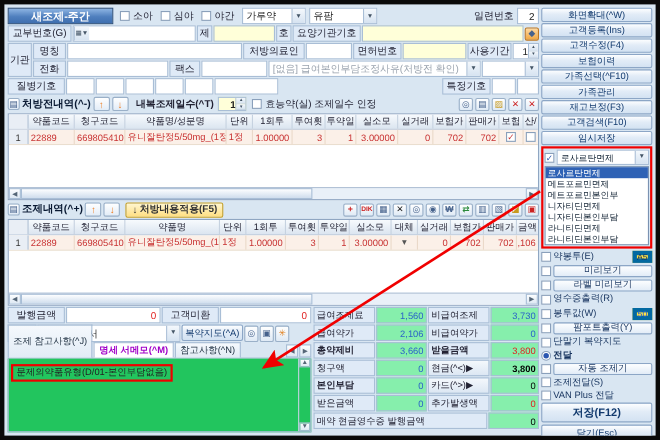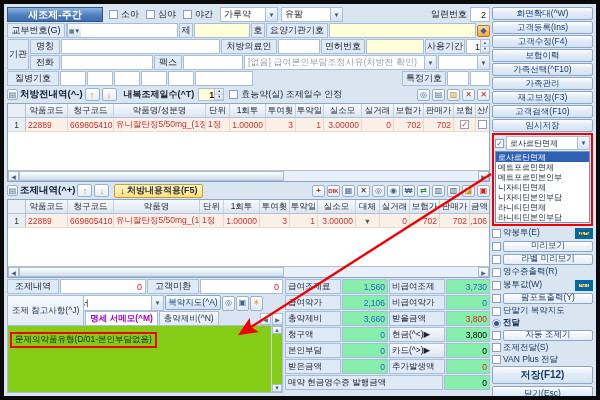--- a/index.html
+++ b/index.html
@@ -7,21 +7,21 @@
   #frame{width:600px;height:400px;background:#0a0a0a;padding:4px;position:relative}
   #app{width:592px;height:392px;background:#d9e6f2;display:flex;gap:2px;padding:3px;overflow:hidden;position:relative}
   #main{flex:1;min-width:0;display:flex;flex-direction:column}
   #side{width:101px;flex:none;display:flex;flex-direction:column}
   .row{display:flex;gap:1px;margin-bottom:1px;height:15px;flex:none;align-items:stretch}
   .lbl{background:#dfeaf7;border:1px solid #a9bed6;font-size:9px;color:#223;display:flex;align-items:center;justify-content:center;padding:0 2px;white-space:nowrap;overflow:hidden}
   .txt{font-size:9px;color:#223;display:flex;align-items:center;padding:0 2px;white-space:nowrap}
   .fld{background:#fff;border:1px solid #a9bed6;font-size:9px;color:#222;display:flex;align-items:center;padding:0 3px;white-space:nowrap;overflow:hidden}
   .yellow{background:#ffffd9}
   .num{justify-content:flex-end}
-  .blue{color:#2b63c8}.redv{color:#e02020}.boldv{font-weight:normal}
+  .blue{color:#2b63c8}.redv{color:#e02020}.boldv{font-weight:bold}
   .cb{width:9px;height:9px;border:1px solid #8aa0bb;background:#fff;flex:none;font-size:8px;line-height:8px;text-align:center;color:#2a56b0;align-self:center}
   .cbl{font-size:9px;color:#223;display:flex;align-items:center;gap:3px;white-space:nowrap}
   .combo{background:#fff;border:1px solid #a9bed6;display:flex;align-items:center;font-size:9px;color:#222;overflow:hidden}
   .combo .val{flex:1;padding:0 3px;white-space:nowrap;overflow:hidden}
   .carr{width:12px;align-self:stretch;background:linear-gradient(#f4f8fc,#d6e3f1);border-left:1px solid #a9bed6;font-size:6px;color:#456;display:flex;align-items:center;justify-content:center;flex:none}
   .spin{width:9px;align-self:stretch;display:flex;flex-direction:column;flex:none;border-left:1px solid #a9bed6}
   .spin span{flex:1;font-size:4px;line-height:4px;color:#456;background:linear-gradient(#f4f8fc,#d6e3f1);display:flex;align-items:center;justify-content:center;border-bottom:1px solid #c4d2e2}
   .ico{width:13px;height:12px;border:1px solid #9ab0c8;background:linear-gradient(#fff,#dfeaf5);border-radius:2px;font-size:8px;line-height:1;display:flex;align-items:center;justify-content:center;flex:none;align-self:center;color:#46628c}
   .sect{height:15px;display:flex;align-items:center;gap:2px;font-size:9.5px;font-weight:bold;color:#0a1a33;flex:none;margin-bottom:1px}
   .updn{width:15px;height:13px;border:1px solid #9ab0c8;background:linear-gradient(#fff,#e2ecf7);border-radius:2px;color:#ef7d20;font-size:9px;display:flex;align-items:center;justify-content:center}
@@ -291,45 +291,45 @@
         <span class="scrthumb"></span>
         <span style="flex:1"></span>
         <span class="scrbtn">▶</span>
       </div>
     </div>
 
     <div style="height:114px;flex:none;display:flex;gap:2px;margin-top:1px">
 
       <div style="width:276px;flex:none;display:flex;flex-direction:column;min-width:0">
         <div class="row">
-          <div class="lbl" style="width:52px">조제내역</div>
+          <div class="lbl" style="width:52px">발행금액</div>
           <div class="fld num redv" style="width:86px">0</div>
           <div class="lbl" style="width:52px">고객미환</div>
           <div class="fld num redv" style="flex:1">0</div>
         </div>
         <div class="row" style="height:16px">
           <div class="lbl" style="width:26px">용법</div>
           <div class="combo" style="width:130px">
                 <span class="val">BP-흔들어서</span>
                 <span class="carr">▼</span>
               </div>
           <div class="sbtn" style="width:56px;height:15px;margin:0">복약지도(^A)</div>
           <span class="ico" style="height:15px">◎</span>
           <span class="ico" style="height:15px">▣</span>
           <span class="ico" style="height:15px;color:#e08020">✳</span>
         </div>
         <div style="display:flex;height:14px;flex:none;align-items:flex-end;gap:1px;border-bottom:1px solid #a9bed6">
           <div class="tab" style="height:30px">조제 참고사항(^J)</div>
           <div class="tab active" style="height:14px">명세 서메모(^M)</div>
-          <div class="tab" style="height:14px">총약제비(^N)</div>
+          <div class="tab" style="height:14px">참고사항(^N)</div>
           <span style="flex:1"></span>
           <span class="scrbtn" style="height:12px">◀</span>
           <span class="scrbtn" style="height:12px">▶</span>
         </div>
-        <div style="flex:1;background:#84cc16;border:1px solid #a9bed6;border-top:none;display:flex;min-height:0">
+        <div style="flex:1;background:#22c55e;border:1px solid #a9bed6;border-top:none;display:flex;min-height:0">
           <div style="flex:1;padding:2px">
             <span class="memoline">문제의약품유형(D/01-본인부담없음)</span>
           </div>
           <div style="width:11px;border-left:1px solid #c4d2e2;display:flex;flex-direction:column;justify-content:space-between">
             <span class="scrbtn" style="width:10px">▲</span>
             <span class="scrbtn" style="width:10px">▼</span>
           </div>
         </div>
       </div>
 

